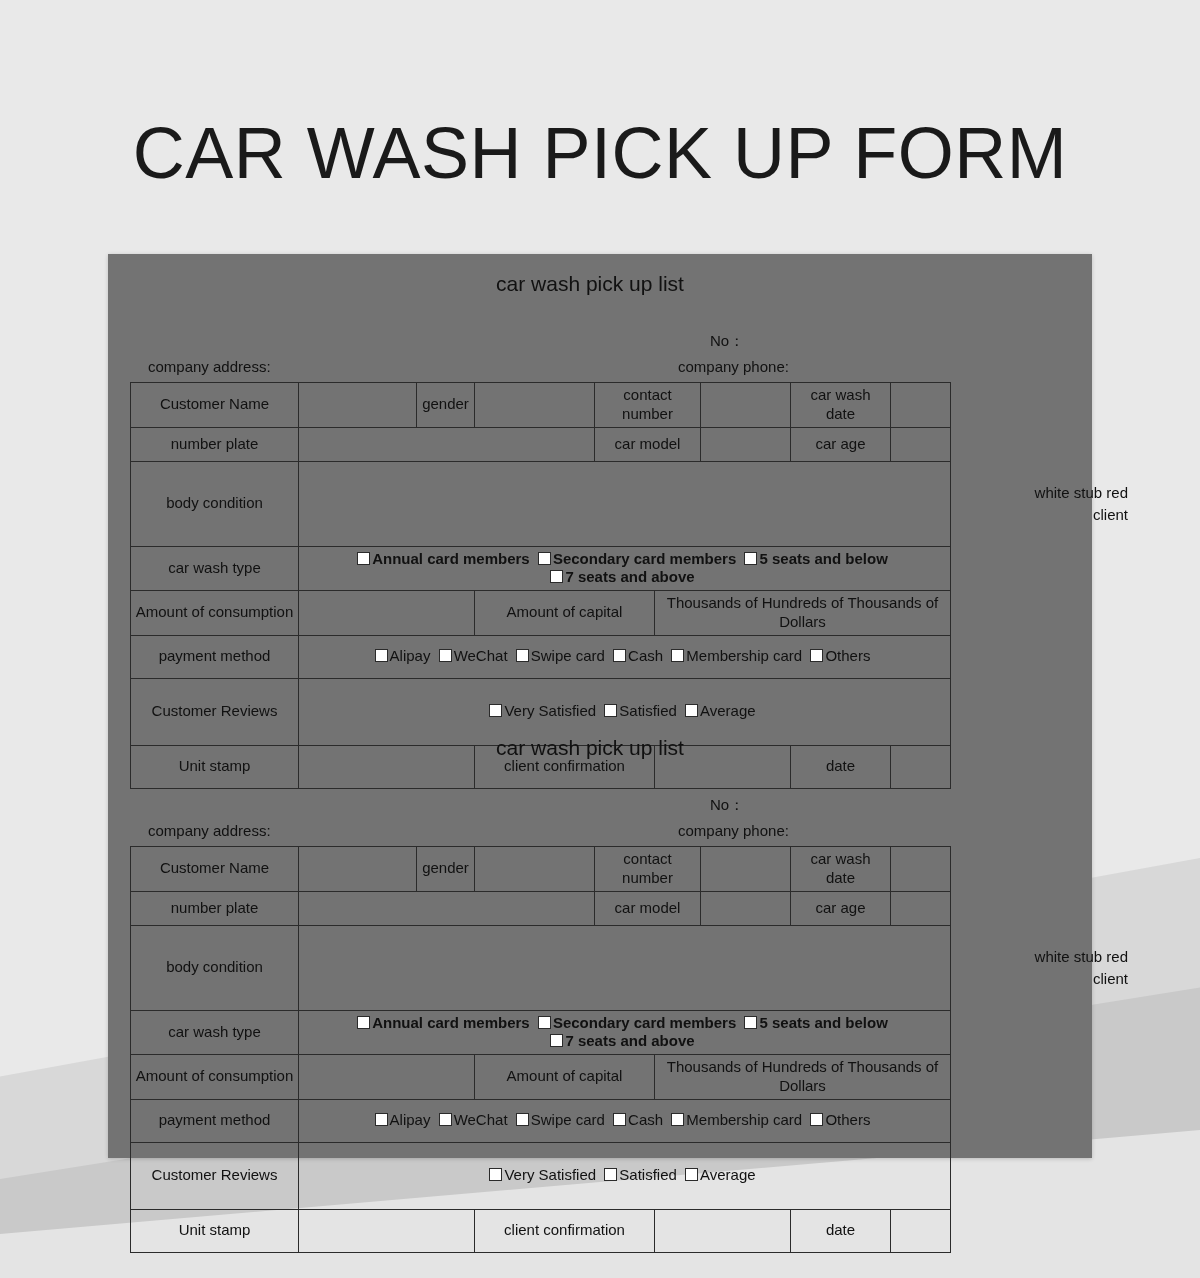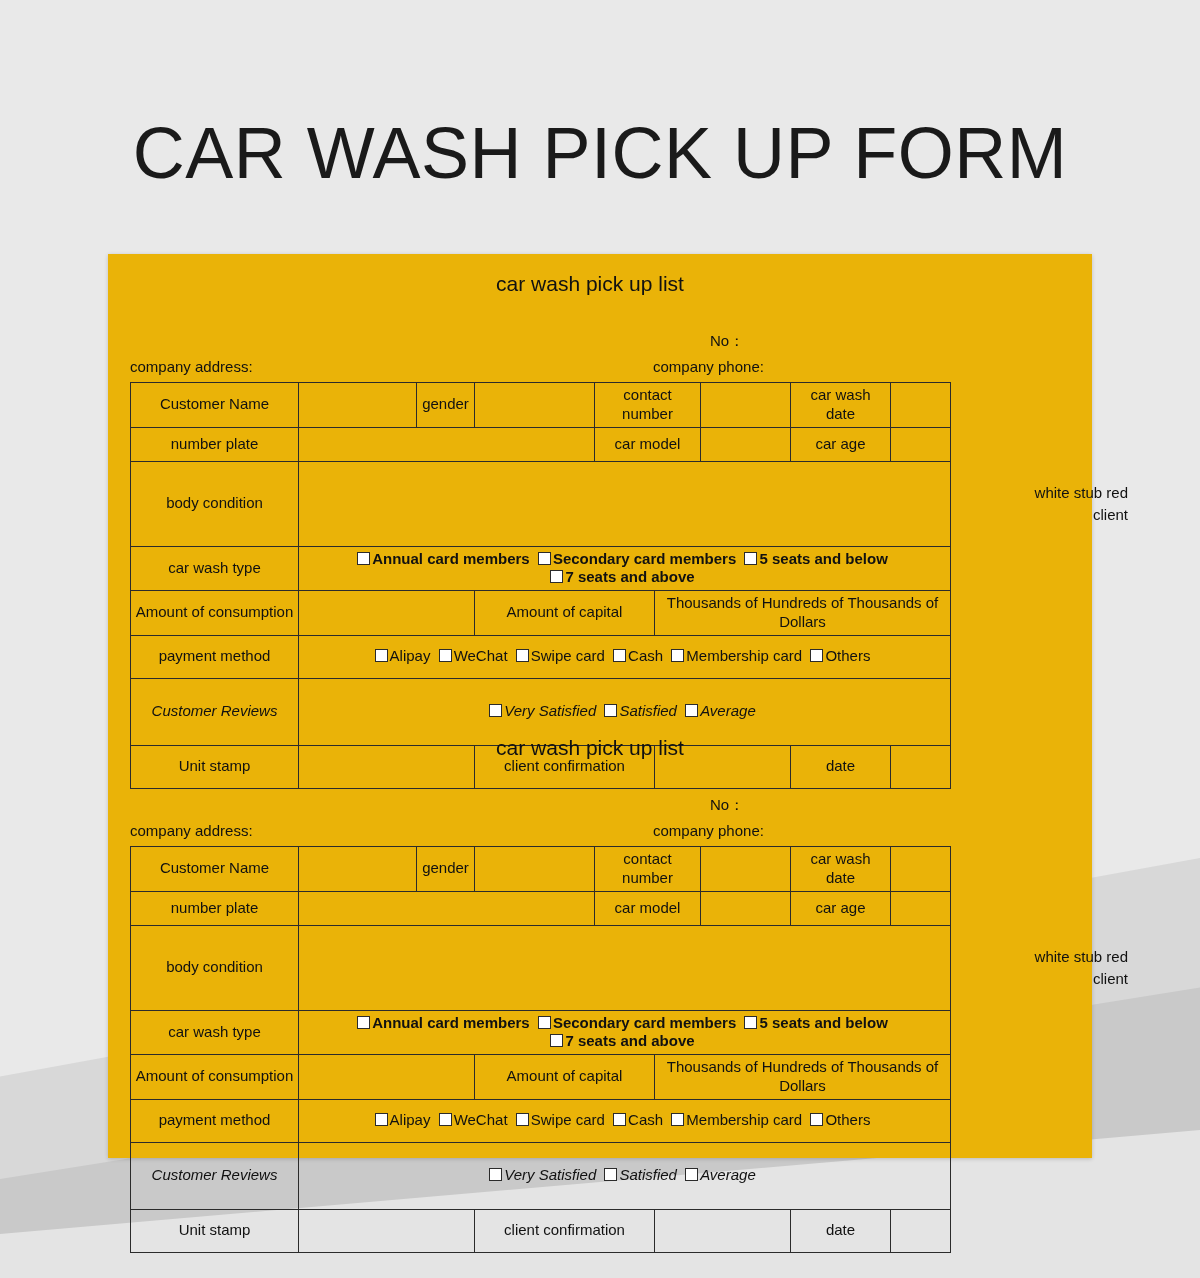--- a/index.html
+++ b/index.html
@@ -49,21 +49,21 @@
     color: #1a1a1a;
     white-space: nowrap;
   }
 
   .sheet {
     position: absolute;
     left: 108px;
     top: 254px;
     width: 984px;
     height: 904px;
-    background: #eab308;
+    background: #737373;
     box-shadow: 0 1px 4px rgba(0,0,0,0.18);
   }
 
   .form-block {
     position: absolute;
     width: 860px;
     left: 22px;
   }
   .form-block.first { top: 18px; }
   .form-block.second { top: 482px; }
@@ -83,28 +83,28 @@
   }
   .meta-no {
     position: absolute;
     left: 580px;
     top: 0px;
     font-size: 15px;
     color: #111;
   }
   .meta-address {
     position: absolute;
-    left: 0px;
+    left: 18px;
     top: 26px;
     font-size: 15px;
     color: #111;
   }
   .meta-phone {
     position: absolute;
-    left: 523px;
+    left: 548px;
     top: 26px;
     font-size: 15px;
     color: #111;
   }
 
   table.form-table {
     border-collapse: collapse;
     width: 820px;
     margin-left: 0px;
     table-layout: fixed;
@@ -113,21 +113,21 @@
   table.form-table td {
     border: 1px solid #2b2b2b;
     font-size: 15px;
     color: #111;
     padding: 3px 4px;
     text-align: center;
     vertical-align: middle;
     line-height: 1.25;
   }
   td.tall-body { height: 78px; }
-  td.tall-rev  { height: 60px; font-style: italic; }
+  td.tall-rev  { height: 60px; }
   td.row-std   { height: 27px; }
   td.row-mid   { height: 36px; }
   td.blank     { }
 
   .cb {
     display: inline-block;
     width: 11px;
     height: 11px;
     border: 1px solid #2b2b2b;
     margin-right: 2px;

